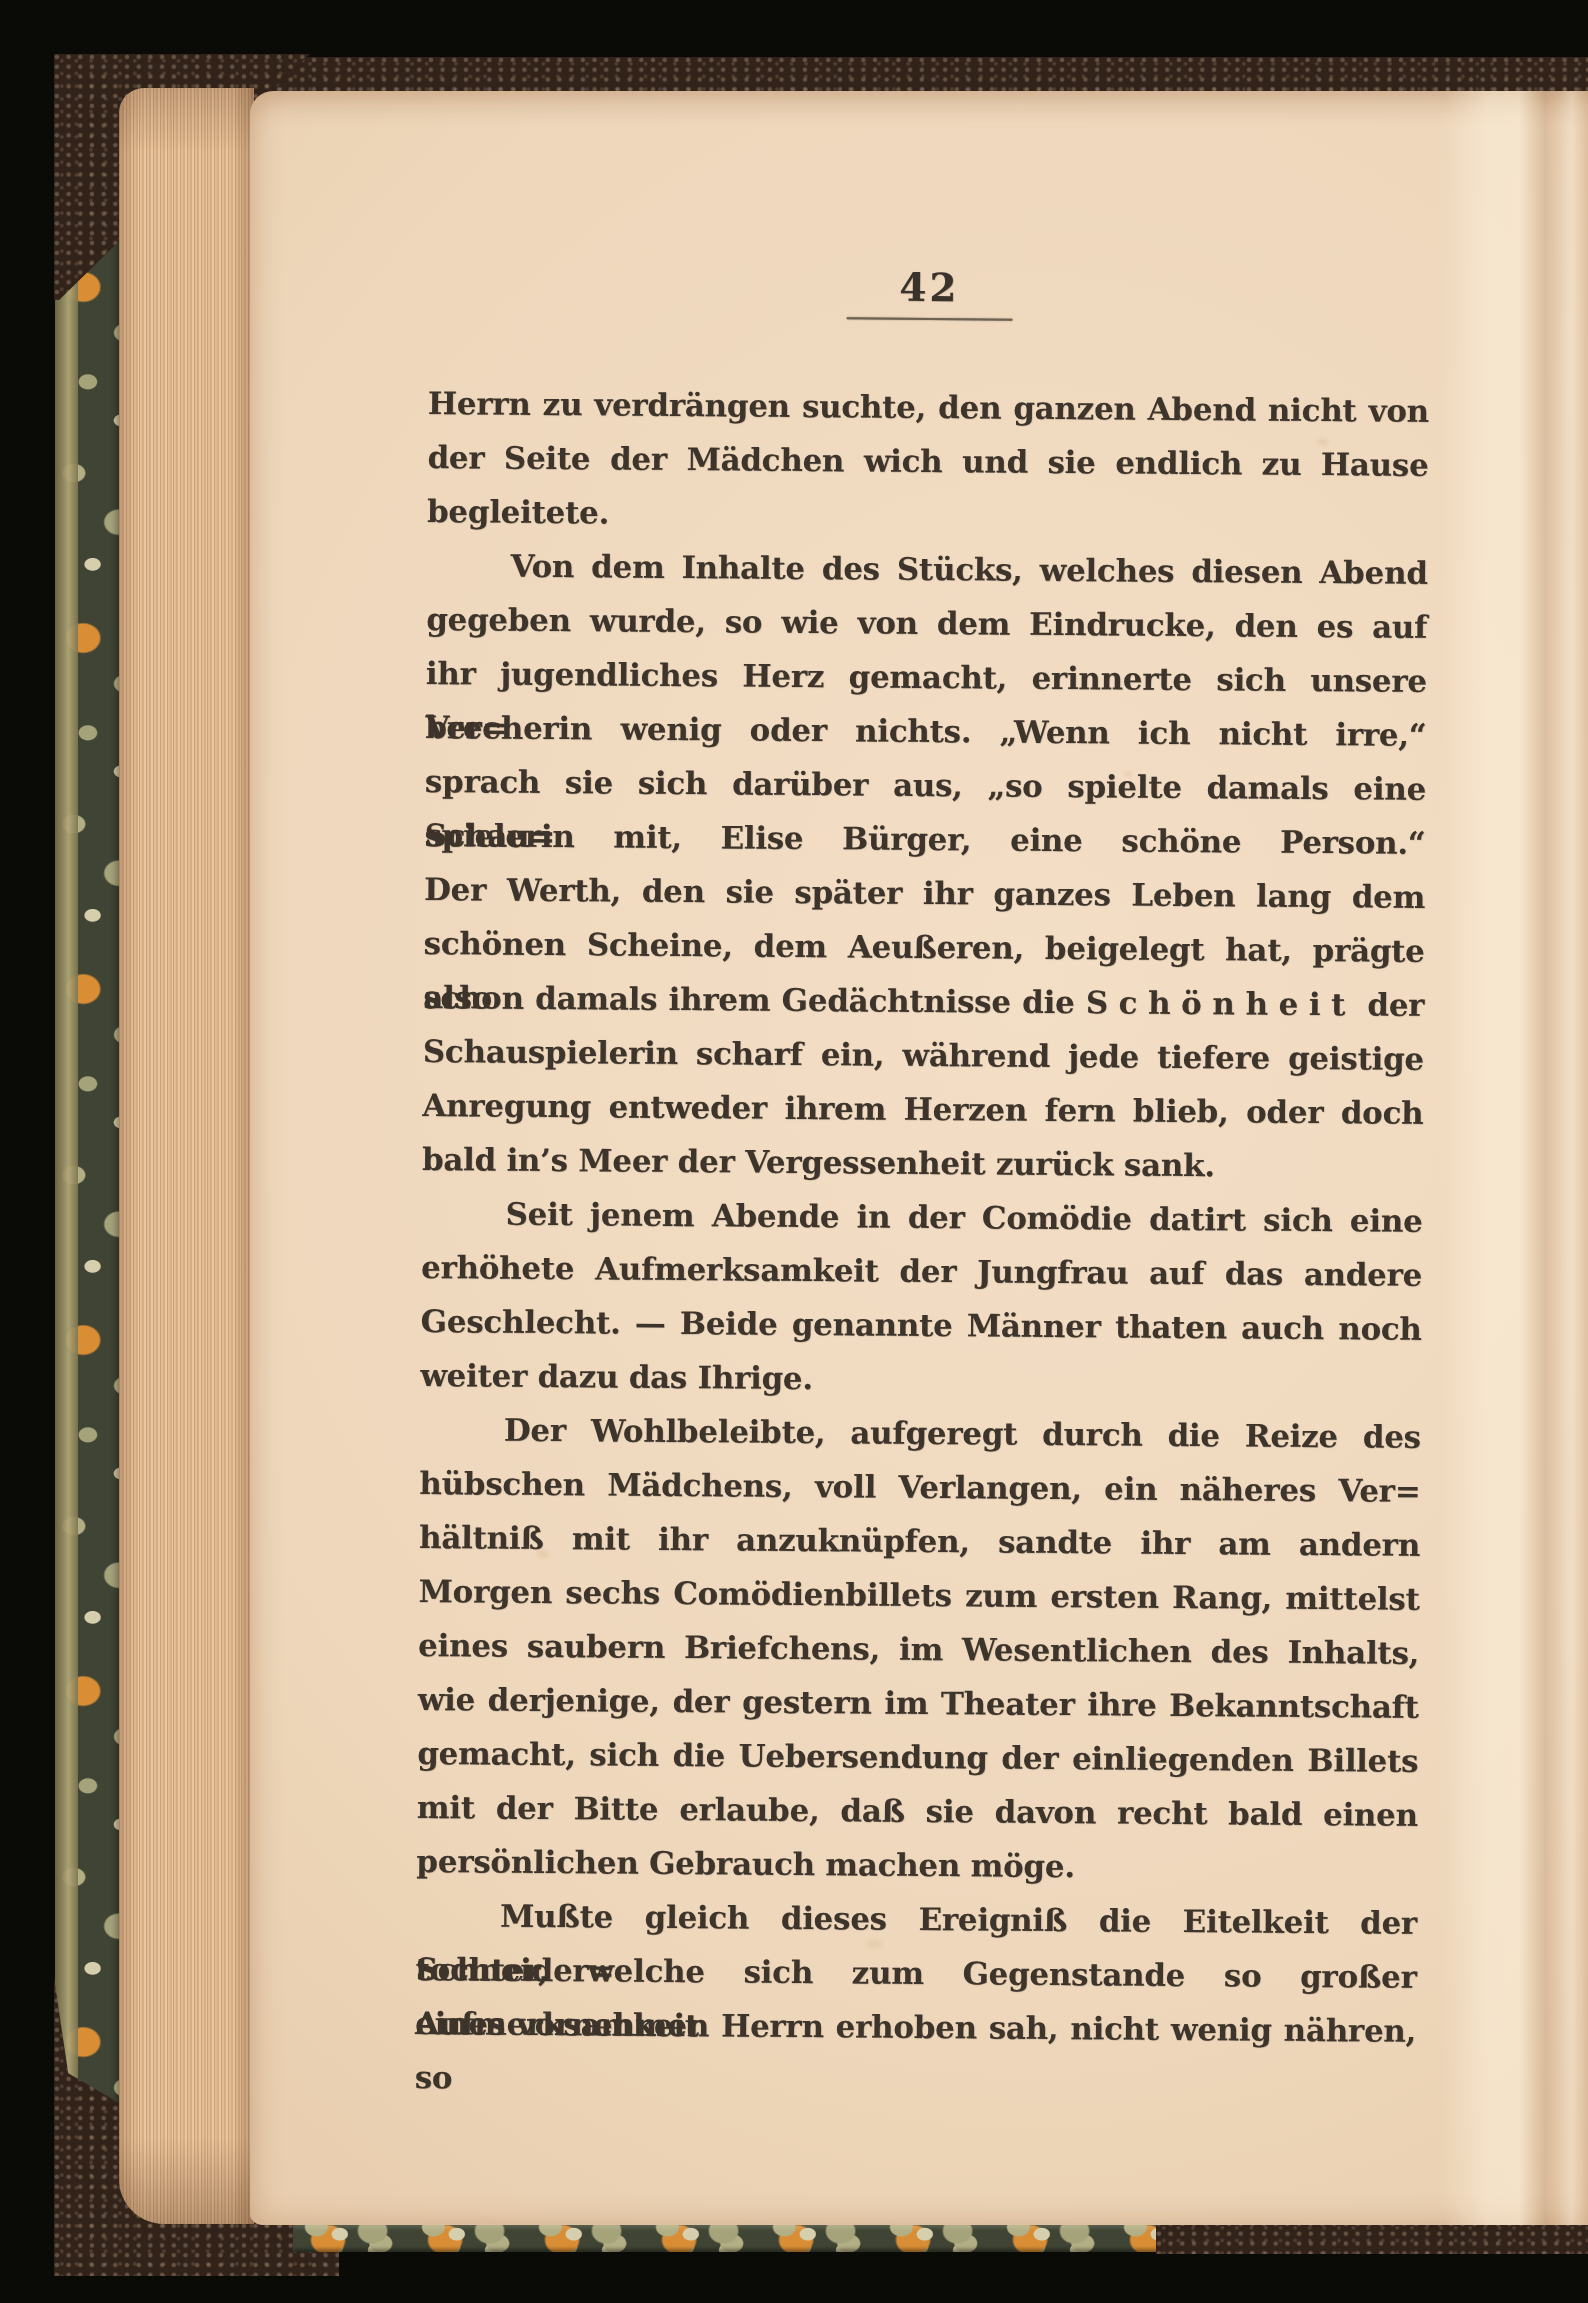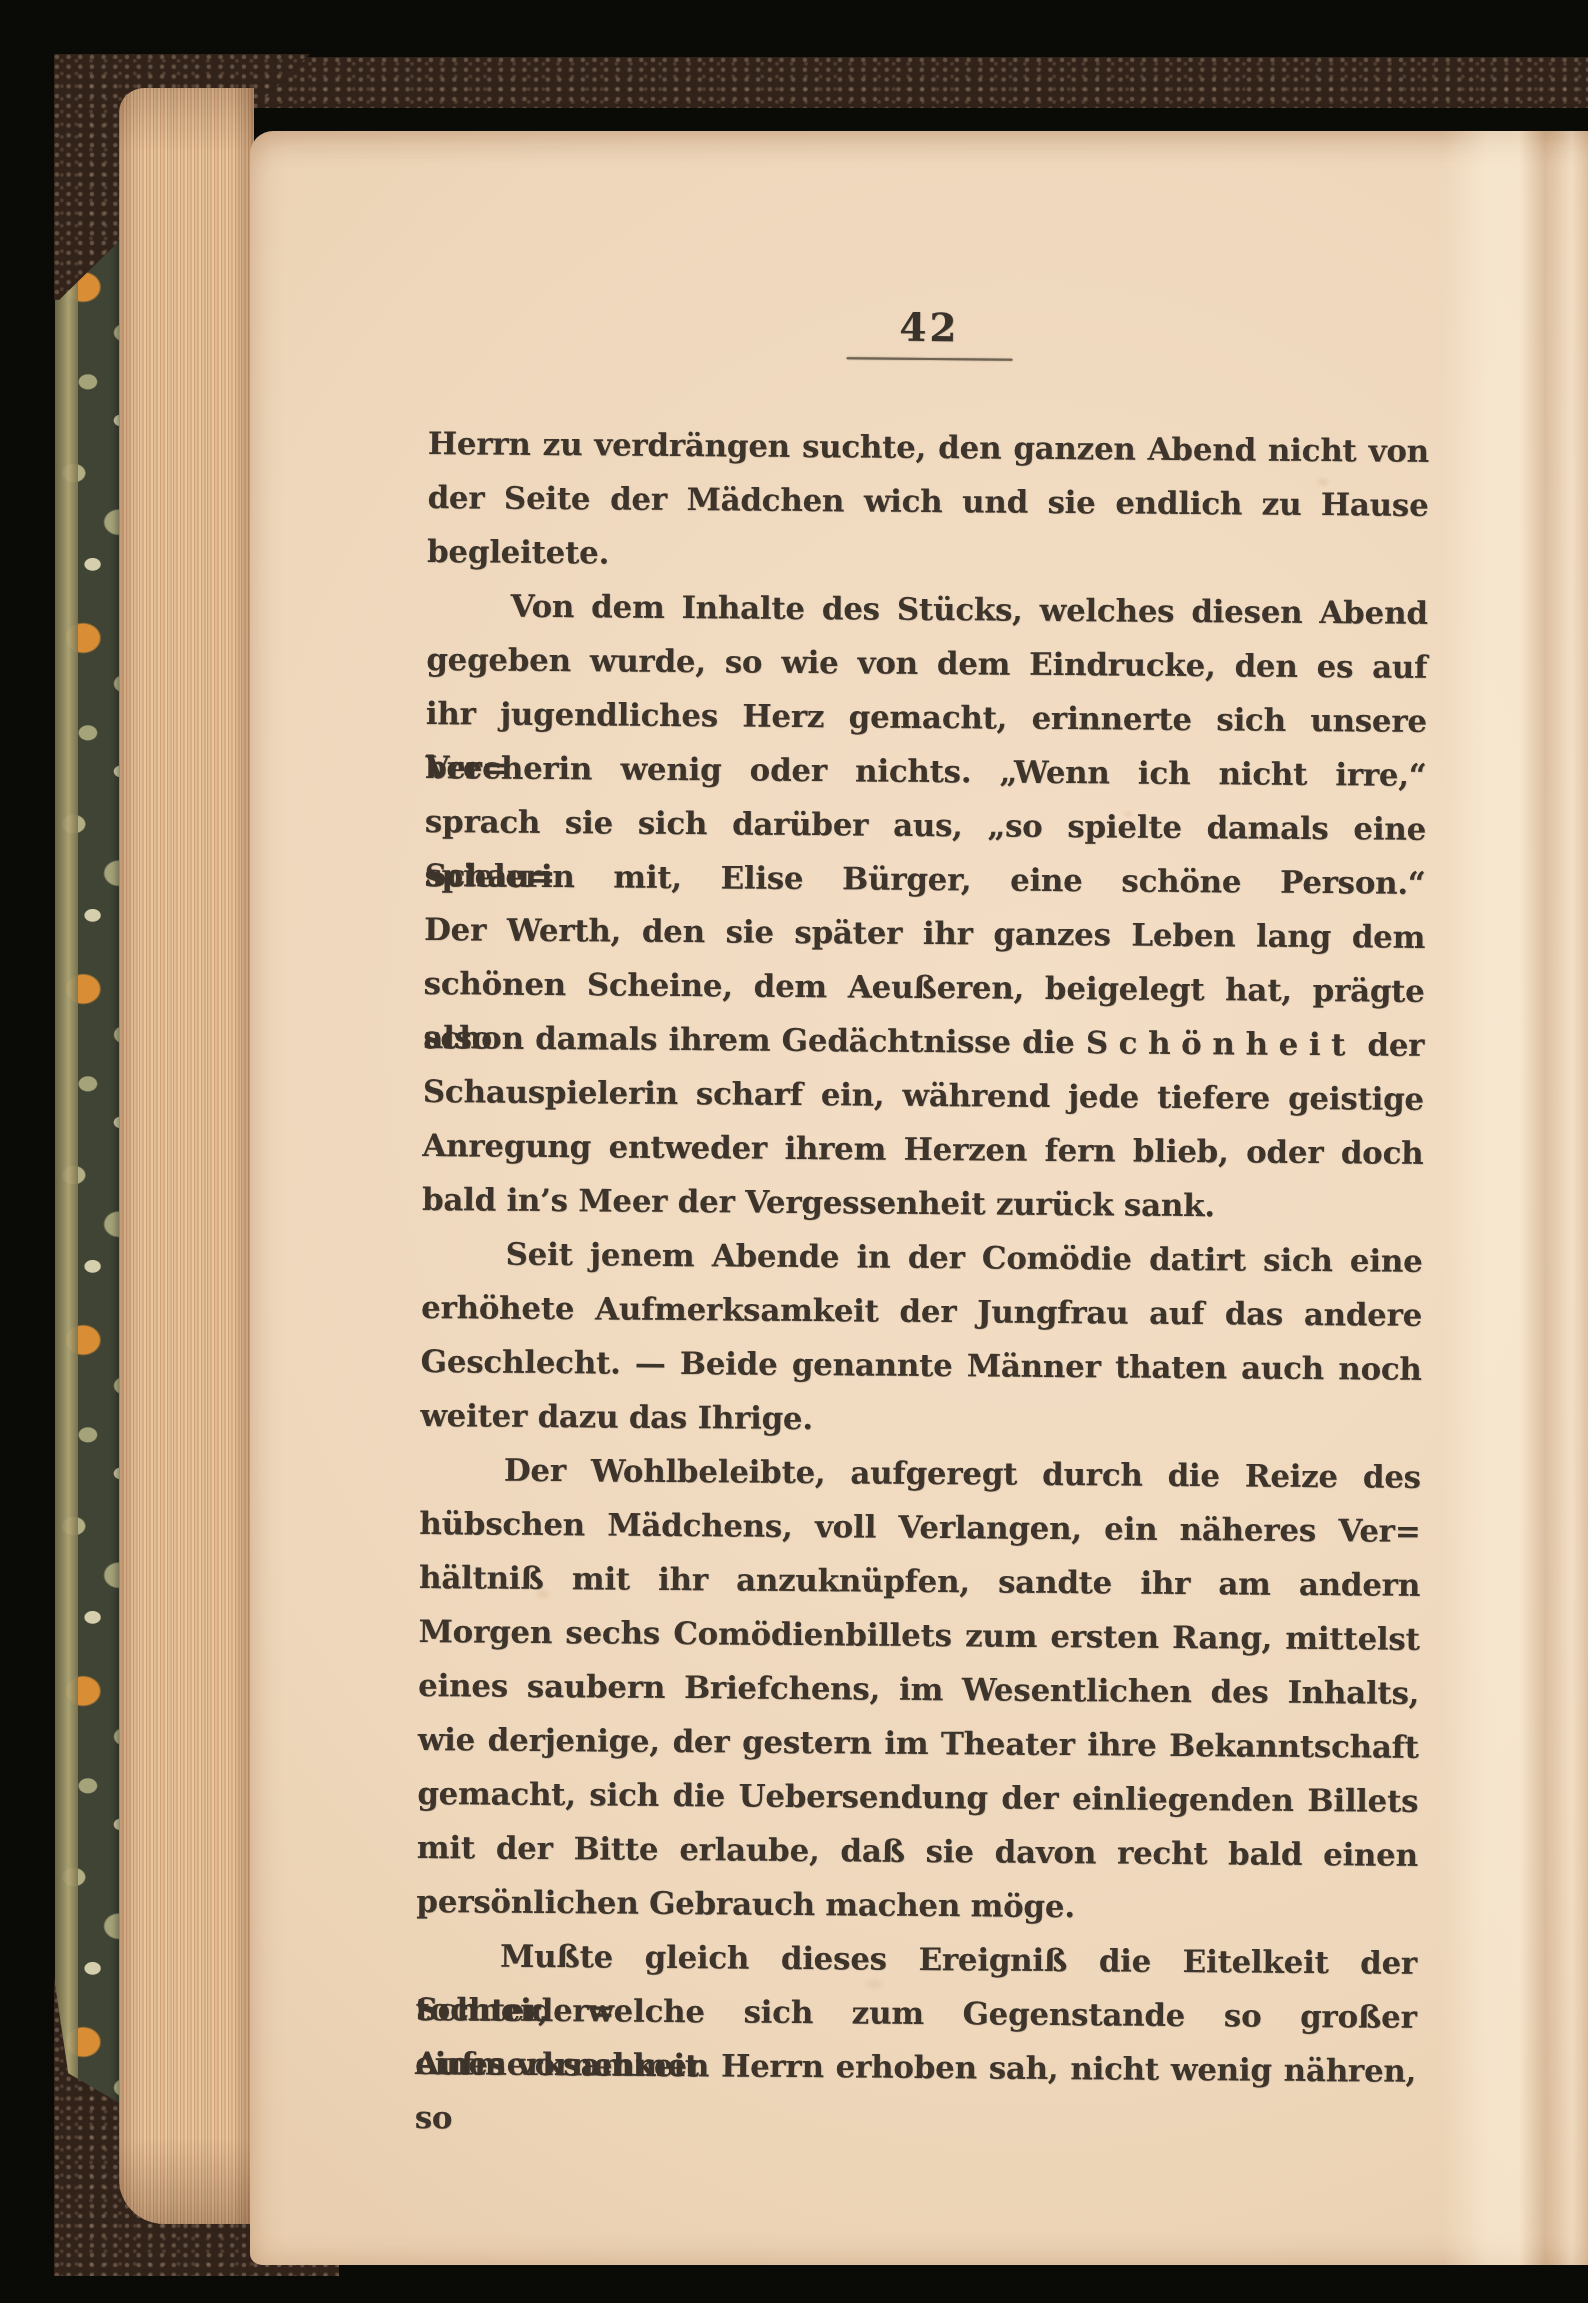--- a/index.html
+++ b/index.html
@@ -56,21 +56,20 @@
       linear-gradient(90deg, rgba(101,60,32,.28) 0, rgba(101,60,32,0) 14%, rgba(101,60,32,0) 84%, rgba(101,60,32,.34) 100%),
       linear-gradient(180deg, rgba(90,55,30,.22), rgba(90,55,30,0) 3%, rgba(90,55,30,0) 96%, rgba(90,55,30,.32) 100%);}
   .page{
     position:absolute;left:250px;top:91px;width:1339px;height:2134px;
     border-radius:23.4px 0 0 11.7px;
     background:radial-gradient(130% 95% at 58% 42%, #f3dec6 0%, #eed7bb 50%, #e7cbab 80%, #debf9b 97%);
     box-shadow:
       inset 9.8px 7.8px 25px rgba(150,95,50,.17),
       inset -3.9px -9.8px 23.4px rgba(150,95,50,.14),
       inset 0 29px 29px -19.5px rgba(140,85,45,.18);
-    margin-top: 40px;
   }
   .page .foxing{position:absolute;inset:0;pointer-events:none;
     background-image:
       radial-gradient(13.7px 9.8px at 293px 1463px, rgba(170,110,60,.14), transparent 70%),
       radial-gradient(9.8px 7.8px  at 878px 683px,  rgba(170,110,60,.11), transparent 70%),
       radial-gradient(17.6px 11.7px at 624px 1853px, rgba(170,110,60,.11), transparent 70%),
       radial-gradient(11.7px 8.8px  at 1073px 351px, rgba(160,100,55,.13), transparent 70%);
     background-repeat:no-repeat;}
   .page-crease{position:absolute;top:0;bottom:0;right:0;width:146px;pointer-events:none;
     background:linear-gradient(90deg,

